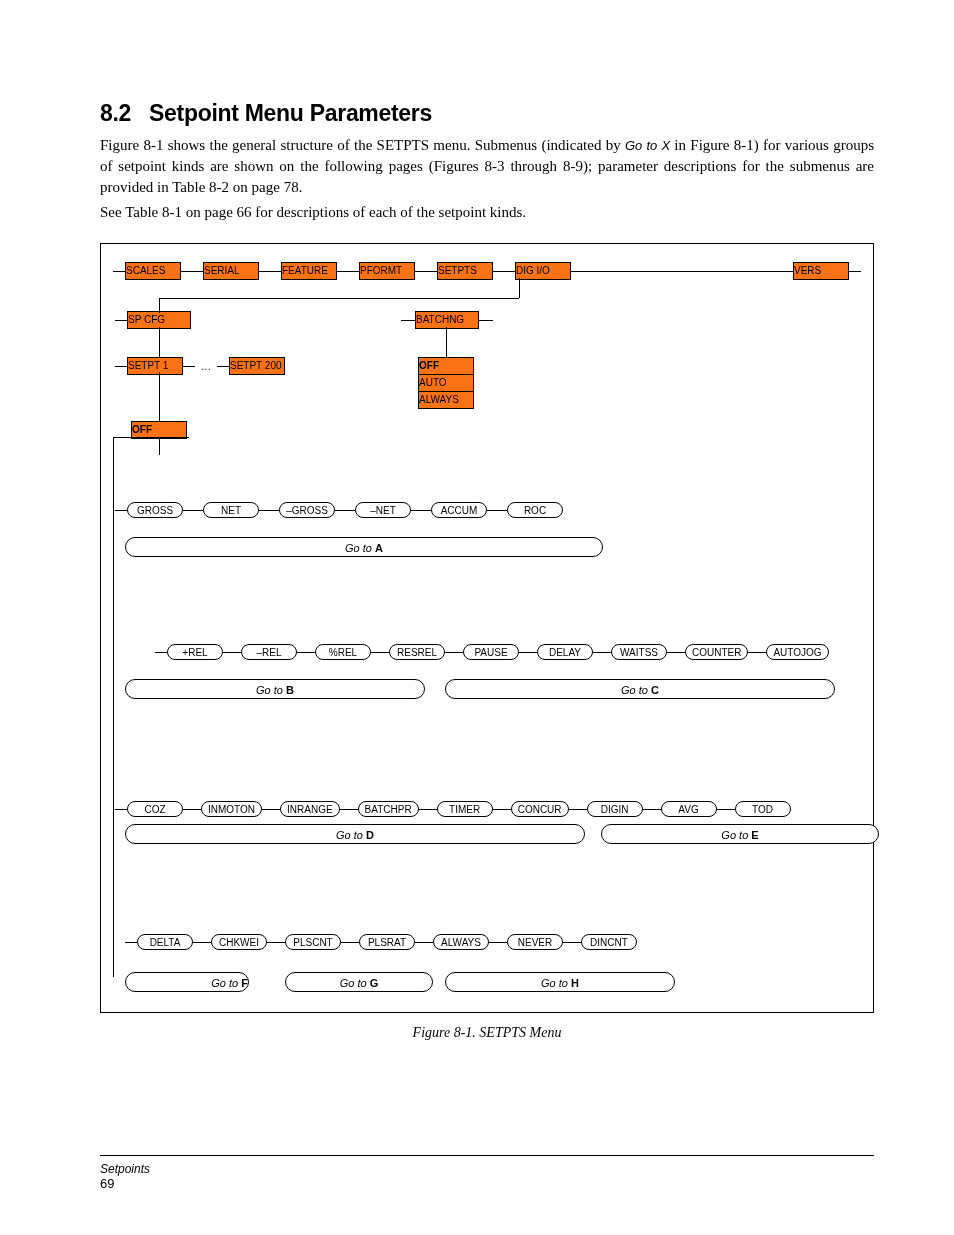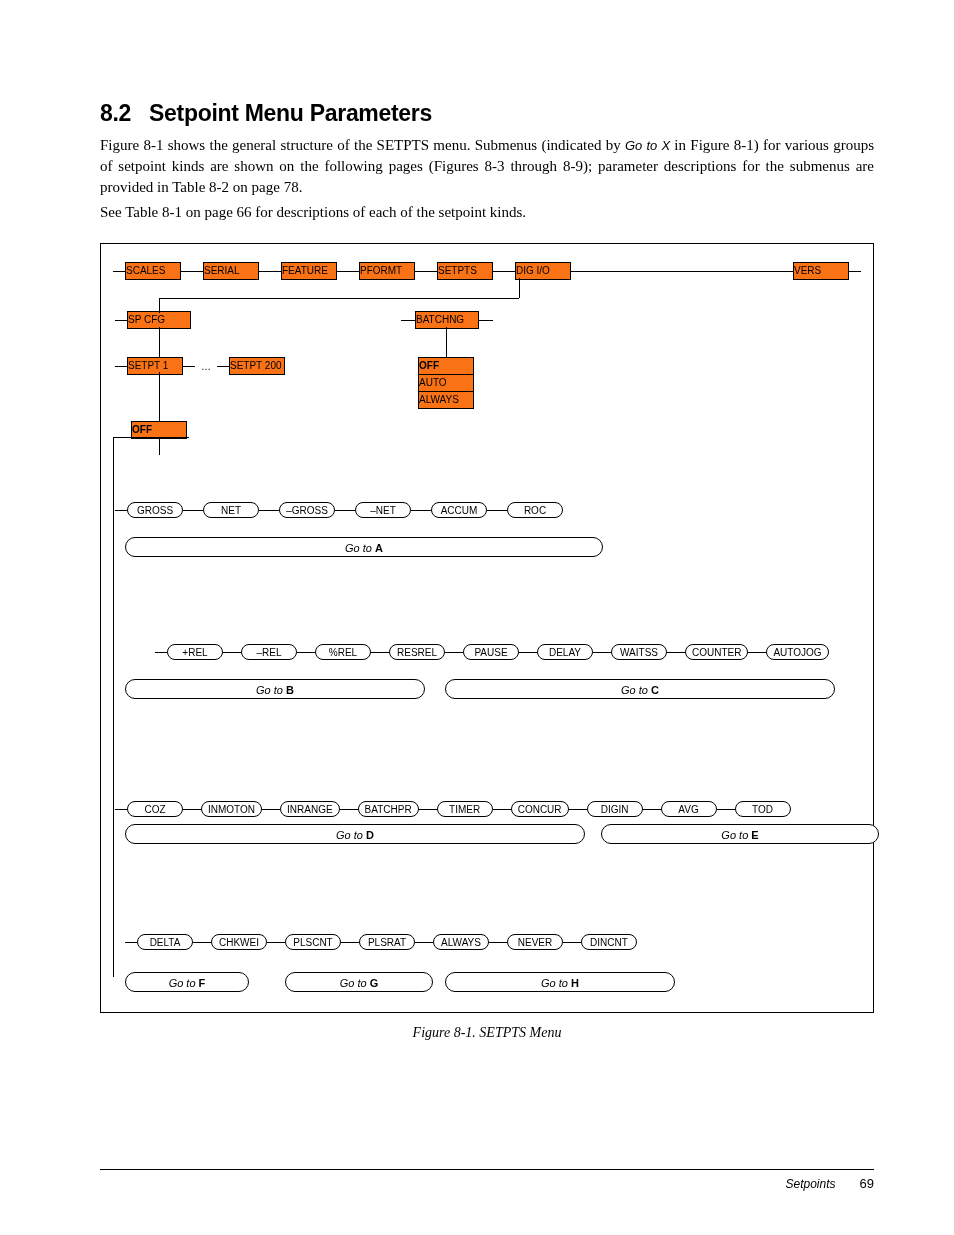--- a/index.html
+++ b/index.html
@@ -82,21 +82,21 @@
   .footer {
     position: absolute;
     bottom: 44px;
     left: 100px;
     right: 80px;
     border-top: 1px solid #000;
     padding-top: 6px;
     display: flex;
     justify-content: flex-end;
     align-items: baseline;
-    gap: 24px;
+    flex-direction: column;
   }
   .footer .label { font-style: italic; font-family: Arial, Helvetica, sans-serif; font-size: 12px; }
   .footer .pg { font-family: Arial, Helvetica, sans-serif; font-size: 13px; }
   .vstack {
     display: flex;
     flex-direction: column;
     align-items: stretch;
     position: absolute;
   }
   .vstack .node { border-top: none; }
@@ -246,21 +246,21 @@
     <div class="pill">PLSCNT</div>
     <div class="hline" style="width:18px"></div>
     <div class="pill">PLSRAT</div>
     <div class="hline" style="width:18px"></div>
     <div class="pill">ALWAYS</div>
     <div class="hline" style="width:18px"></div>
     <div class="pill">NEVER</div>
     <div class="hline" style="width:18px"></div>
     <div class="pill">DINCNT</div>
   </div>
-  <div class="goto" style="position:absolute; left:24px; top:728px; width:124px;"><span class="italic">Go to </span><b>F</b></div>
+  <div class="goto" style="position:absolute; left:24px; top:728px; width:124px;text-align:right;"><span class="italic">Go to </span><b>F</b></div>
   <div class="goto" style="position:absolute; left:184px; top:728px; width:148px;"><span class="italic">Go to </span><b>G</b></div>
   <div class="goto" style="position:absolute; left:344px; top:728px; width:230px;"><span class="italic">Go to </span><b>H</b></div>
 
 </div>
 
 <div class="caption">Figure 8-1. SETPTS Menu</div>
 
 <div class="footer">
   <span class="label">Setpoints</span>
   <span class="pg">69</span>

